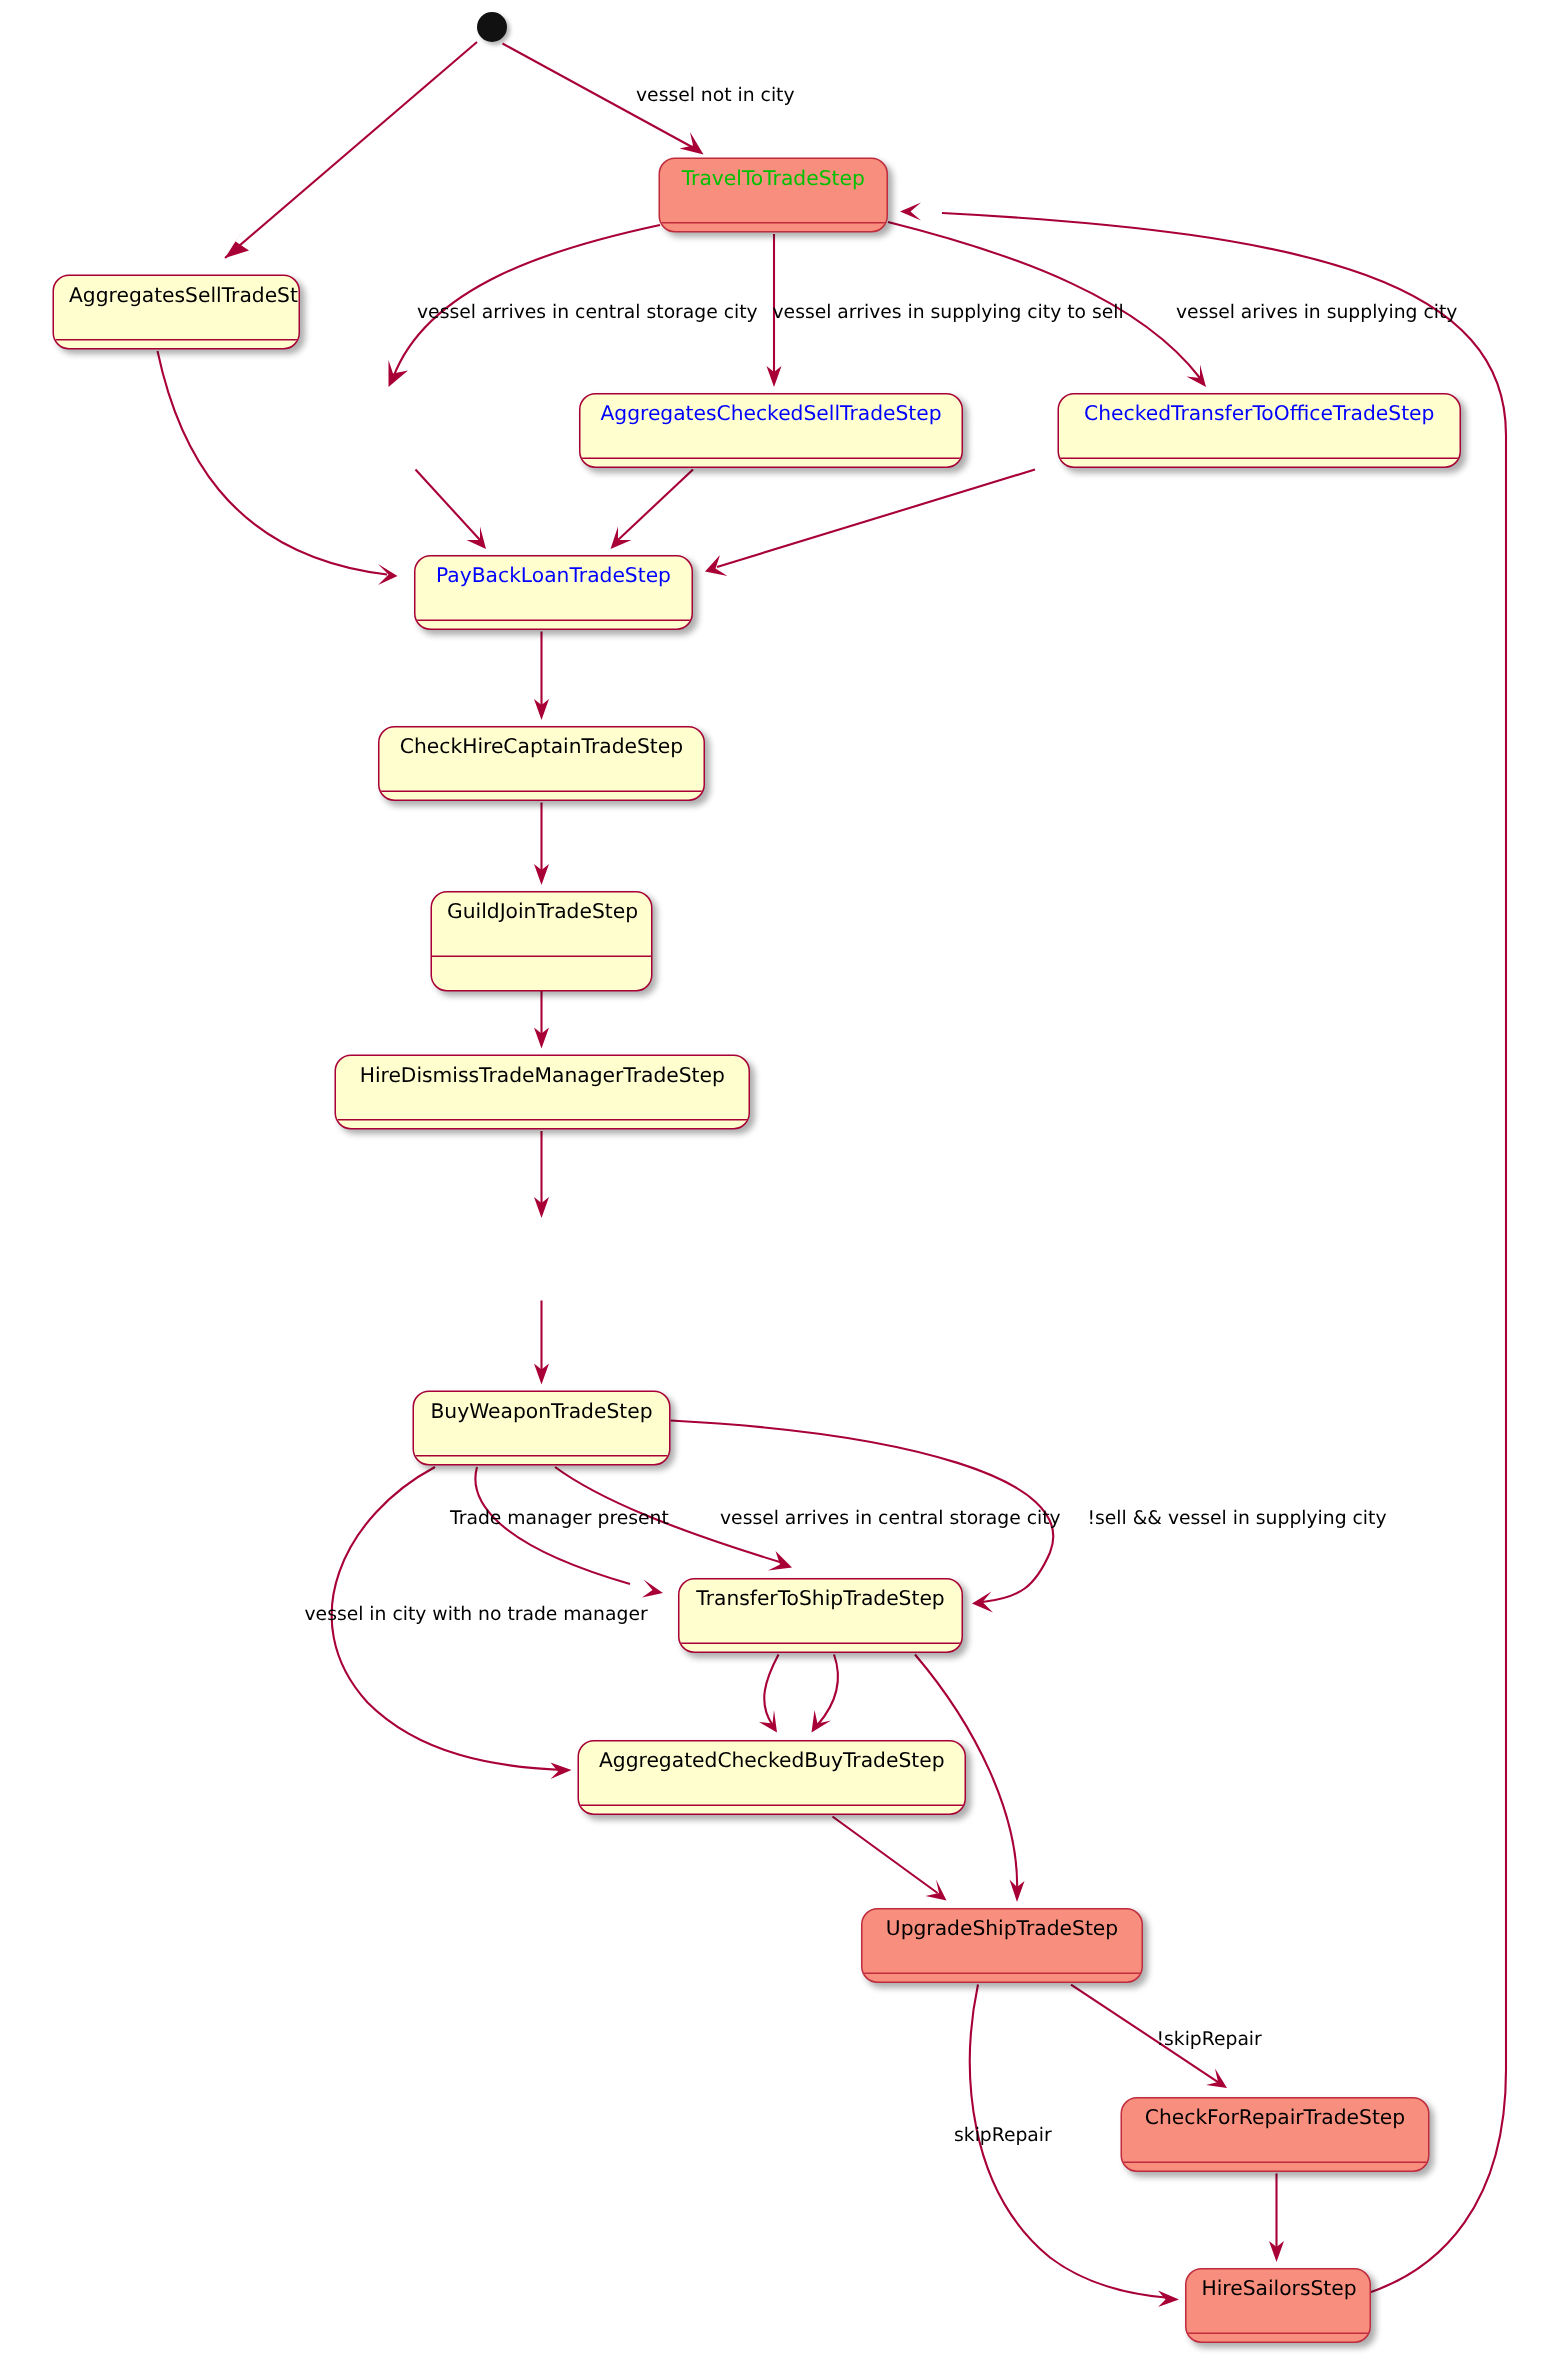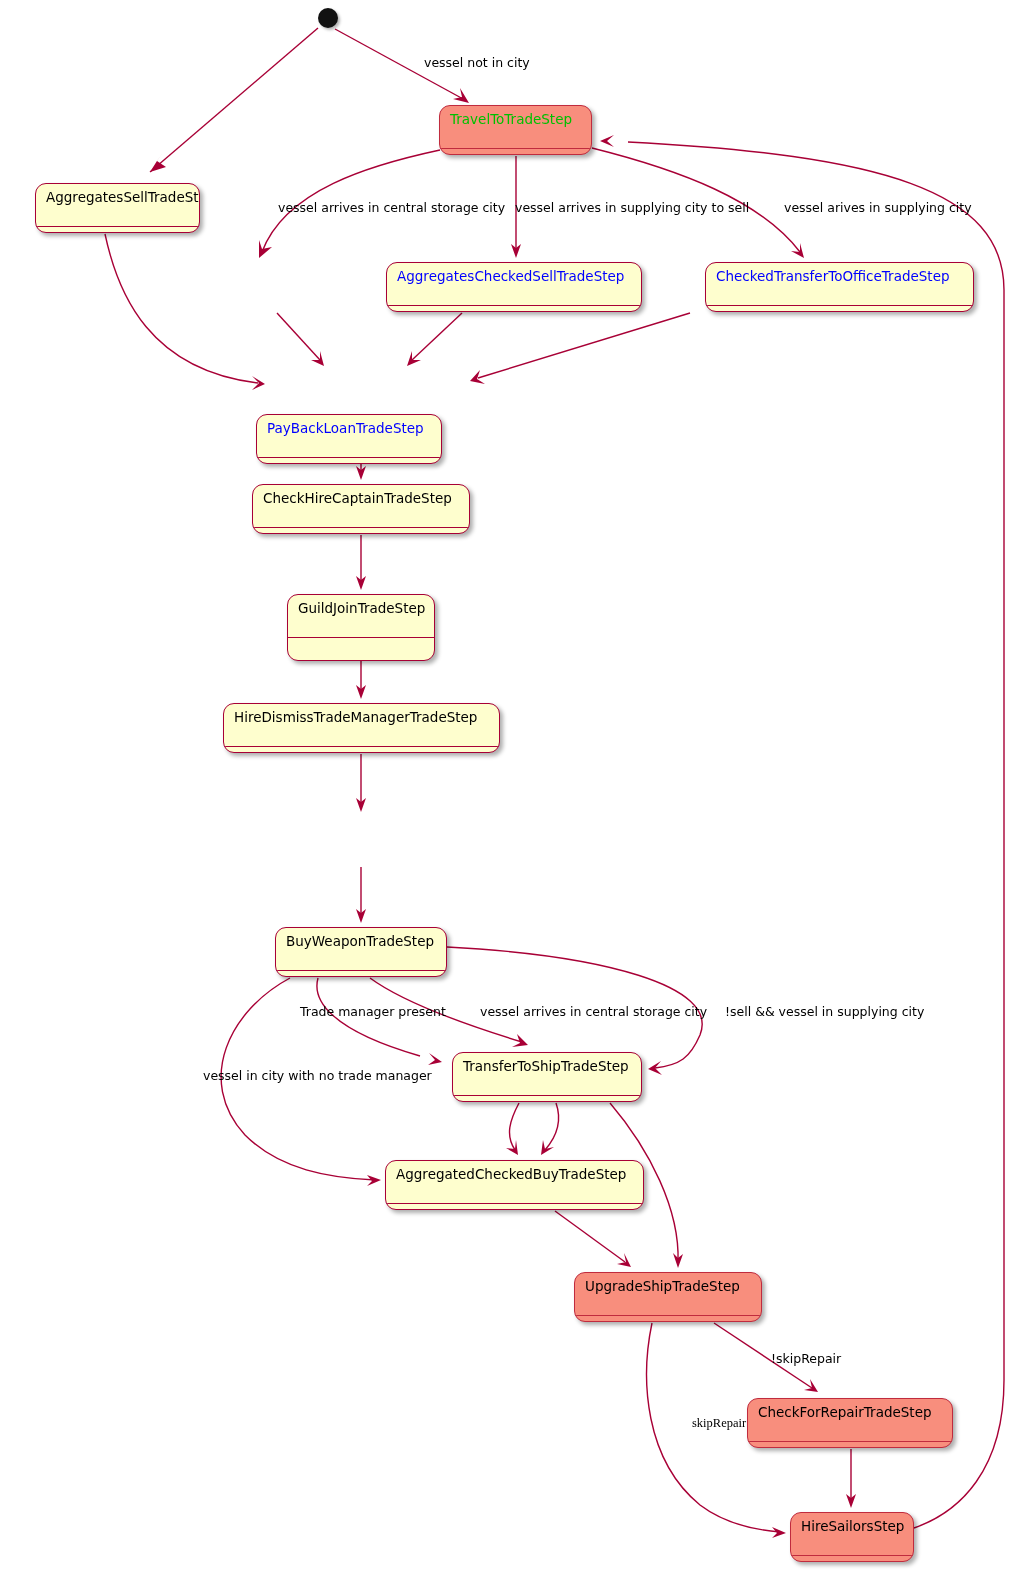--- a/index.html
+++ b/index.html
@@ -32,21 +32,21 @@
     background: #FEFECE;
     box-shadow: 3px 3px 4px rgba(0,0,0,0.32);
     overflow: hidden;
   }
   .state.red {
     background: #F88E7D;
     border-color: #C02B3E;
   }
   .state-title {
     display: block;
-    text-align: left;
+    text-align: center;
     font-size: 13.5px;
     line-height: 1;
     color: #0000FF;
     padding: 7px 10px 21px 10px;
     white-space: nowrap;
     border-bottom: 1.5px solid #A80036;
   }
   .state.red .state-title {
     border-bottom-color: #C02B3E;
   }
@@ -234,21 +234,21 @@
   <div class="state" style="left:386px; top:262px; width:256px; height:50px;">
     <span class="state-title">AggregatesCheckedSellTradeStep</span>
     <span class="state-body"></span>
   </div>
 
   <div class="state" style="left:676px; top:262px; width:269px; height:50px;margin-left:29px;">
     <span class="state-title">CheckedTransferToOfficeTradeStep</span>
     <span class="state-body"></span>
   </div>
 
-  <div class="state" style="left:256px; top:370px; width:186px; height:50px;margin-top:44px;">
+  <div class="state" style="left:276px; top:370px; width:186px; height:50px;">
     <span class="state-title">PayBackLoanTradeStep</span>
     <span class="state-body"></span>
   </div>
 
   <div class="state" style="left:252px; top:484px; width:218px; height:50px;">
     <span class="state-title black">CheckHireCaptainTradeStep</span>
     <span class="state-body"></span>
   </div>
 
   <div class="state" style="left:287px; top:594px; width:148px; height:67px;">
@@ -294,15 +294,15 @@
 
   <div class="edge-label" style="left:424px; top:57px;">vessel not in city</div>
   <div class="edge-label" style="left:278px; top:202px;">vessel arrives in central storage city</div>
   <div class="edge-label" style="left:515px; top:202px;">vessel arrives in supplying city to sell</div>
   <div class="edge-label" style="left:784px; top:202px;">vessel arives in supplying city</div>
   <div class="edge-label" style="left:300px; top:1006px;">Trade manager present</div>
   <div class="edge-label" style="left:480px; top:1006px;">vessel arrives in central storage city</div>
   <div class="edge-label" style="left:725px; top:1006px;">!sell &amp;&amp; vessel in supplying city</div>
   <div class="edge-label" style="left:203px; top:1070px;">vessel in city with no trade manager</div>
   <div class="edge-label" style="left:771px; top:1353px;">!skipRepair</div>
-  <div class="edge-label" style="left:692px; top:1417px;font-family:Liberation Serif, serif;">skipRepair</div>
+  <div class="edge-label" style="left:636px; top:1417px;">skipRepair</div>
 
 </div>
 
 </body></html>

